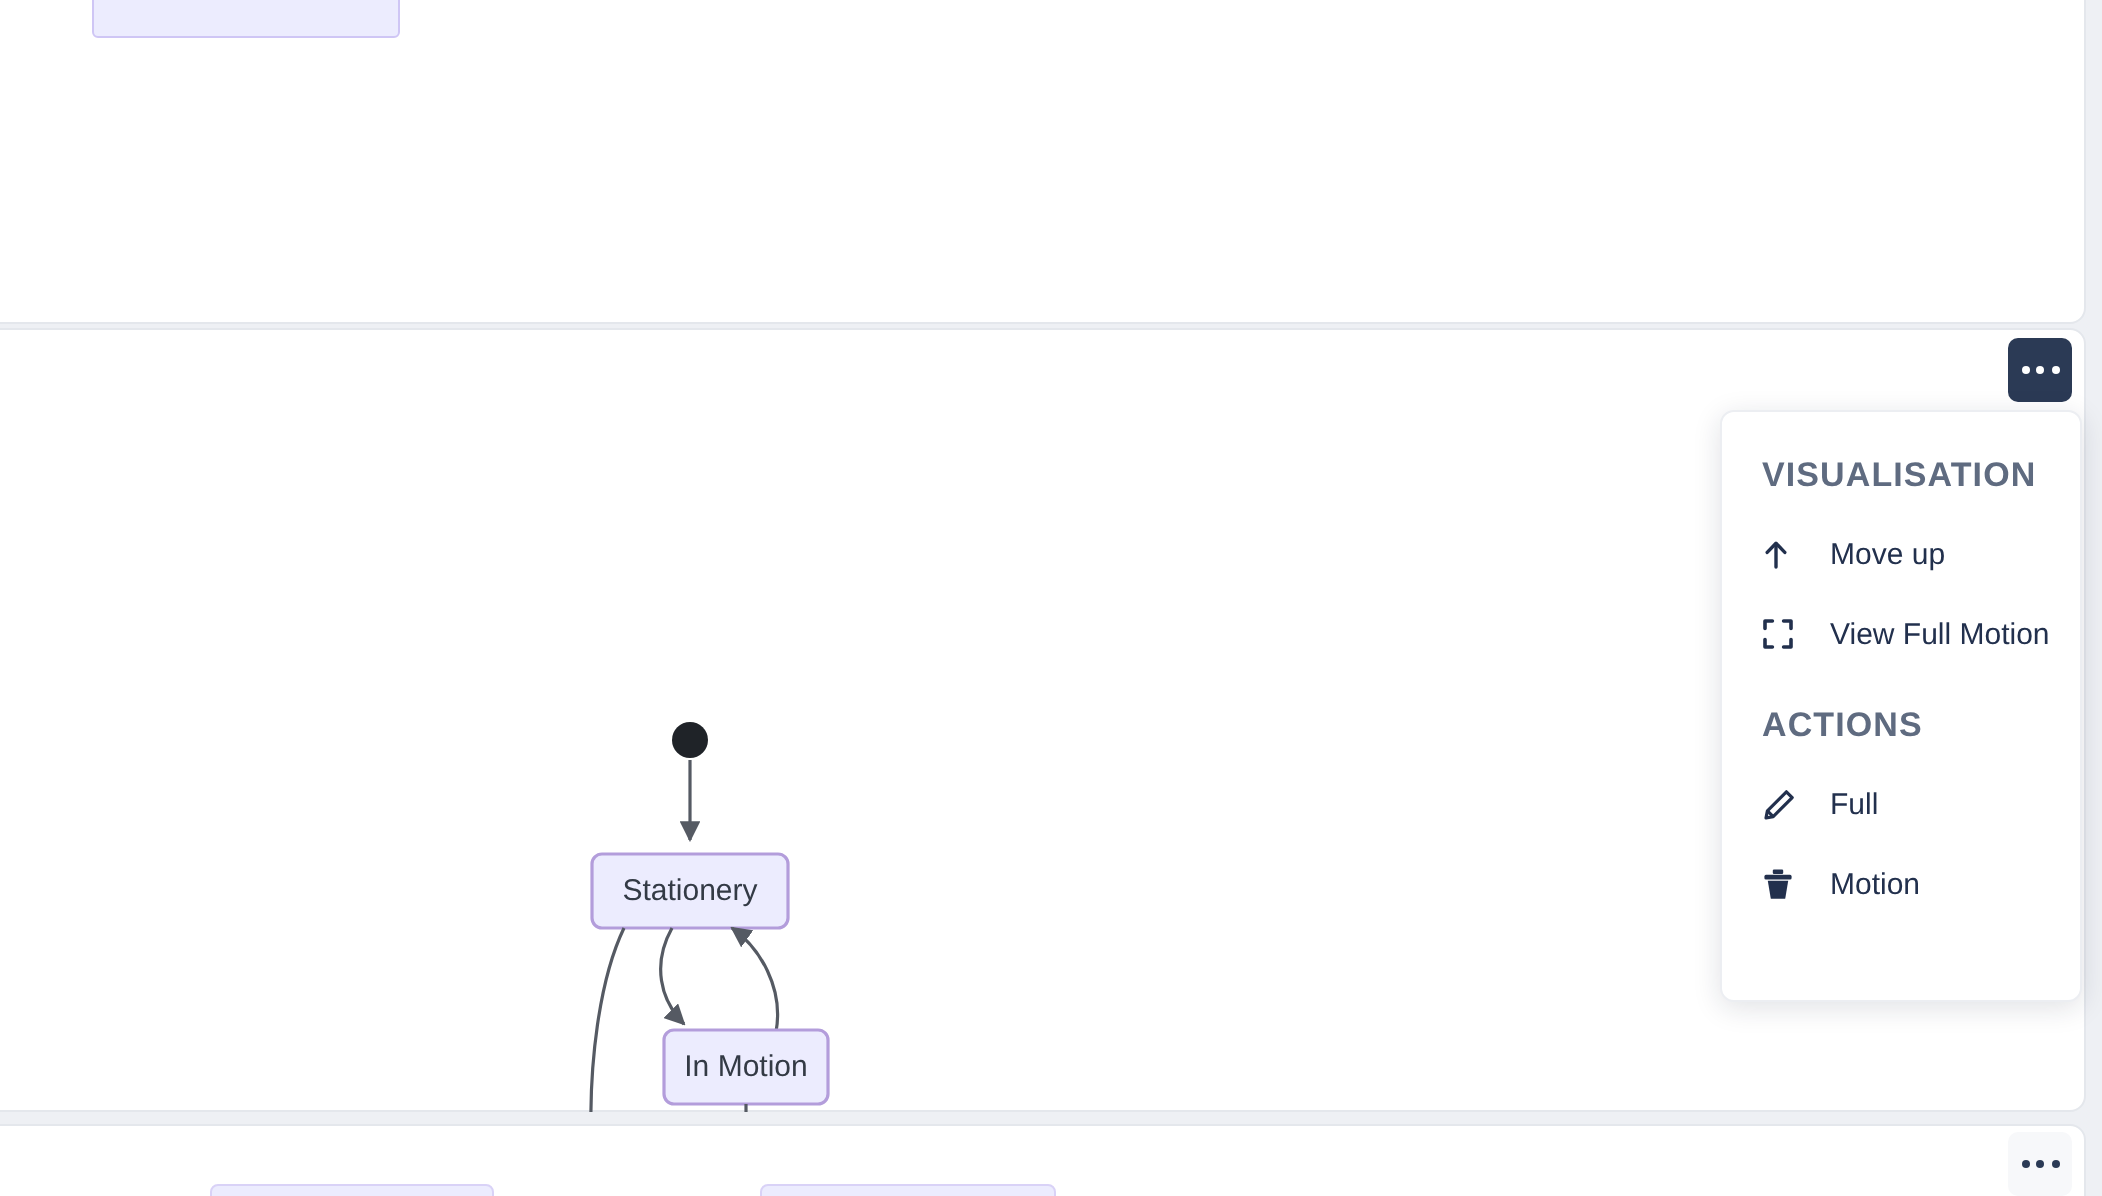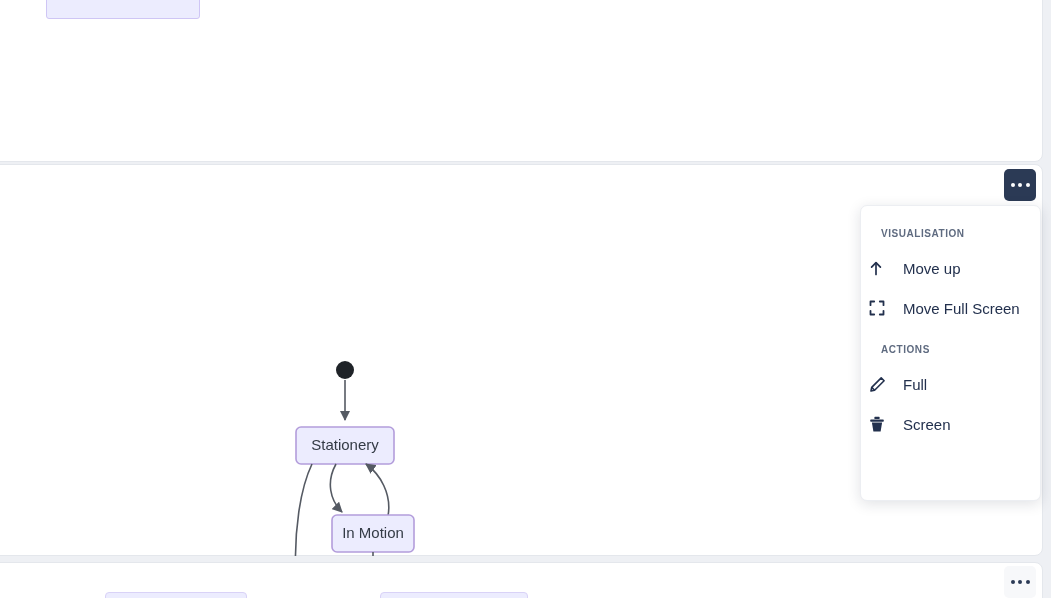--- a/index.html
+++ b/index.html
@@ -60,27 +60,27 @@
   #menu {
     position: absolute; left: 860px; top: 205px;
     width: 181px; height: 296px;
     background: #ffffff;
     border-radius: 7px;
     border: 1px solid #eceef2;
     box-shadow: 0 3px 14px rgba(20,30,55,.13);
     padding-top: 22px;
   }
   .menu-heading {
-    font-size: 10px; font-weight: bold; color: #5f6b80;
+    font-size: 17px; font-weight: bold; color: #5f6b80;
     letter-spacing: .55px; padding-left: 20px;
     margin-bottom: 9px;
   }
   .menu-item {
     display: flex; align-items: center;
-    height: 40px; padding-left: 8px;
+    height: 40px; padding-left: 20px;
     font-size: 15px; color: #22304d;
     cursor: pointer;
   }
   .menu-item .mi-icon {
     width: 26px; display: flex; align-items: center; justify-content: flex-start;
     flex: 0 0 26px; color: #22304d;
   }
   .menu-item .mi-icon svg { display: block; }
   .menu-item .mi-label { padding-left: 8px; }
   .menu-gap { height: 16px; }
@@ -178,21 +178,21 @@
       <span class="mi-icon">
         <svg width="16" height="16" viewBox="0 0 16 16">
           <g stroke="#22304d" stroke-width="1.8" fill="none" stroke-linecap="round" stroke-linejoin="round">
             <path d="M1.5 5.2 L1.5 1.5 L5.2 1.5"></path>
             <path d="M10.8 1.5 L14.5 1.5 L14.5 5.2"></path>
             <path d="M14.5 10.8 L14.5 14.5 L10.8 14.5"></path>
             <path d="M5.2 14.5 L1.5 14.5 L1.5 10.8"></path>
           </g>
         </svg>
       </span>
-      <span class="mi-label">Move Full Screen</span>
+      <span class="mi-label">View Full Motion</span>
     </div>
 
     <div class="menu-gap"></div>
 
     <div class="menu-heading">ACTIONS</div>
 
     <div class="menu-item">
       <span class="mi-icon">
         <svg width="17" height="17" viewBox="0 0 17 17">
           <path d="M12.2 1.9 L15.1 4.8 L5.6 14.3 L2.0 15.0 L2.7 11.4 Z" fill="none" stroke="#22304d" stroke-width="1.6" stroke-linejoin="round"></path>
@@ -203,21 +203,21 @@
     </div>
 
     <div class="menu-item">
       <span class="mi-icon">
         <svg width="16" height="17" viewBox="0 0 16 17">
           <rect x="5.4" y="0.8" width="5.2" height="2.2" rx="0.6" fill="#22304d"></rect>
           <rect x="1.2" y="3.4" width="13.6" height="2.4" rx="0.8" fill="#22304d"></rect>
           <path d="M2.9 6.4 L13.1 6.4 L11.6 15.4 L4.4 15.4 Z" fill="#22304d"></path>
         </svg>
       </span>
-      <span class="mi-label">Screen</span>
+      <span class="mi-label">Motion</span>
     </div>
   </div>
 
   <div class="card" id="card-next"></div>
   <div class="peek-box" id="peek-1"></div>
   <div class="peek-box" id="peek-2"></div>
 
   <div class="kebab" id="kebab-next">
     <span class="dot"></span>
     <span class="dot"></span>

